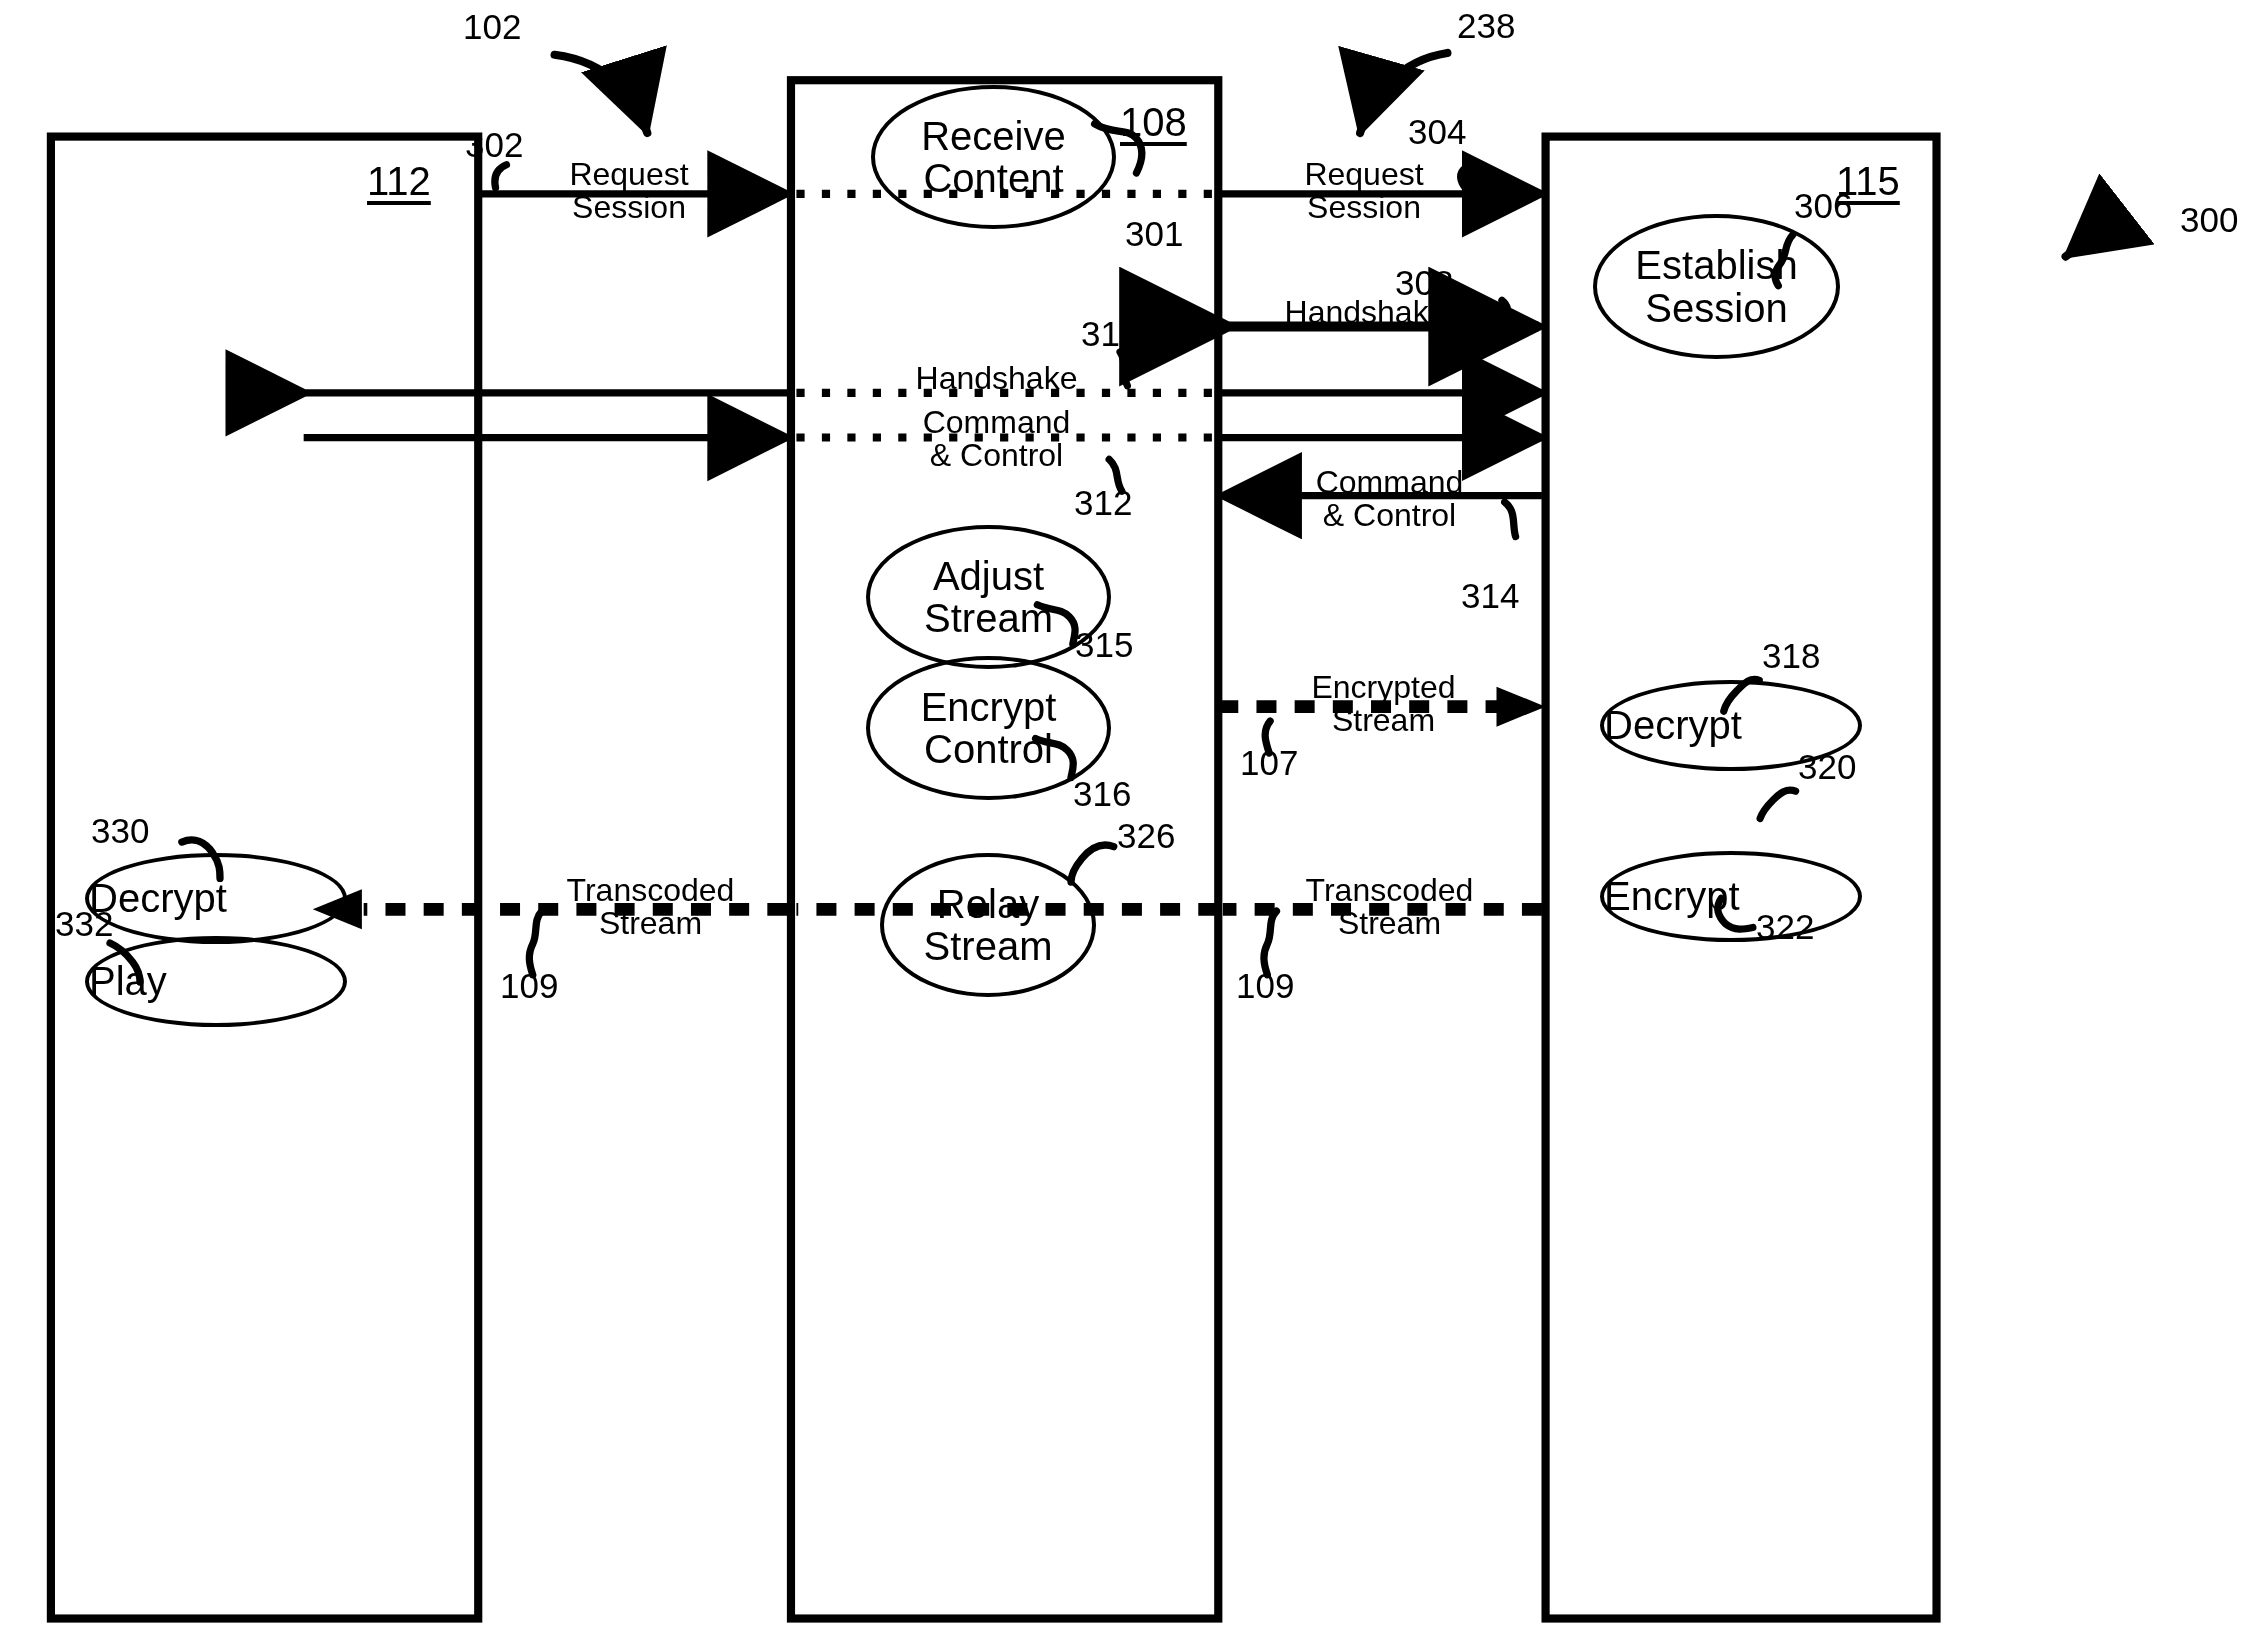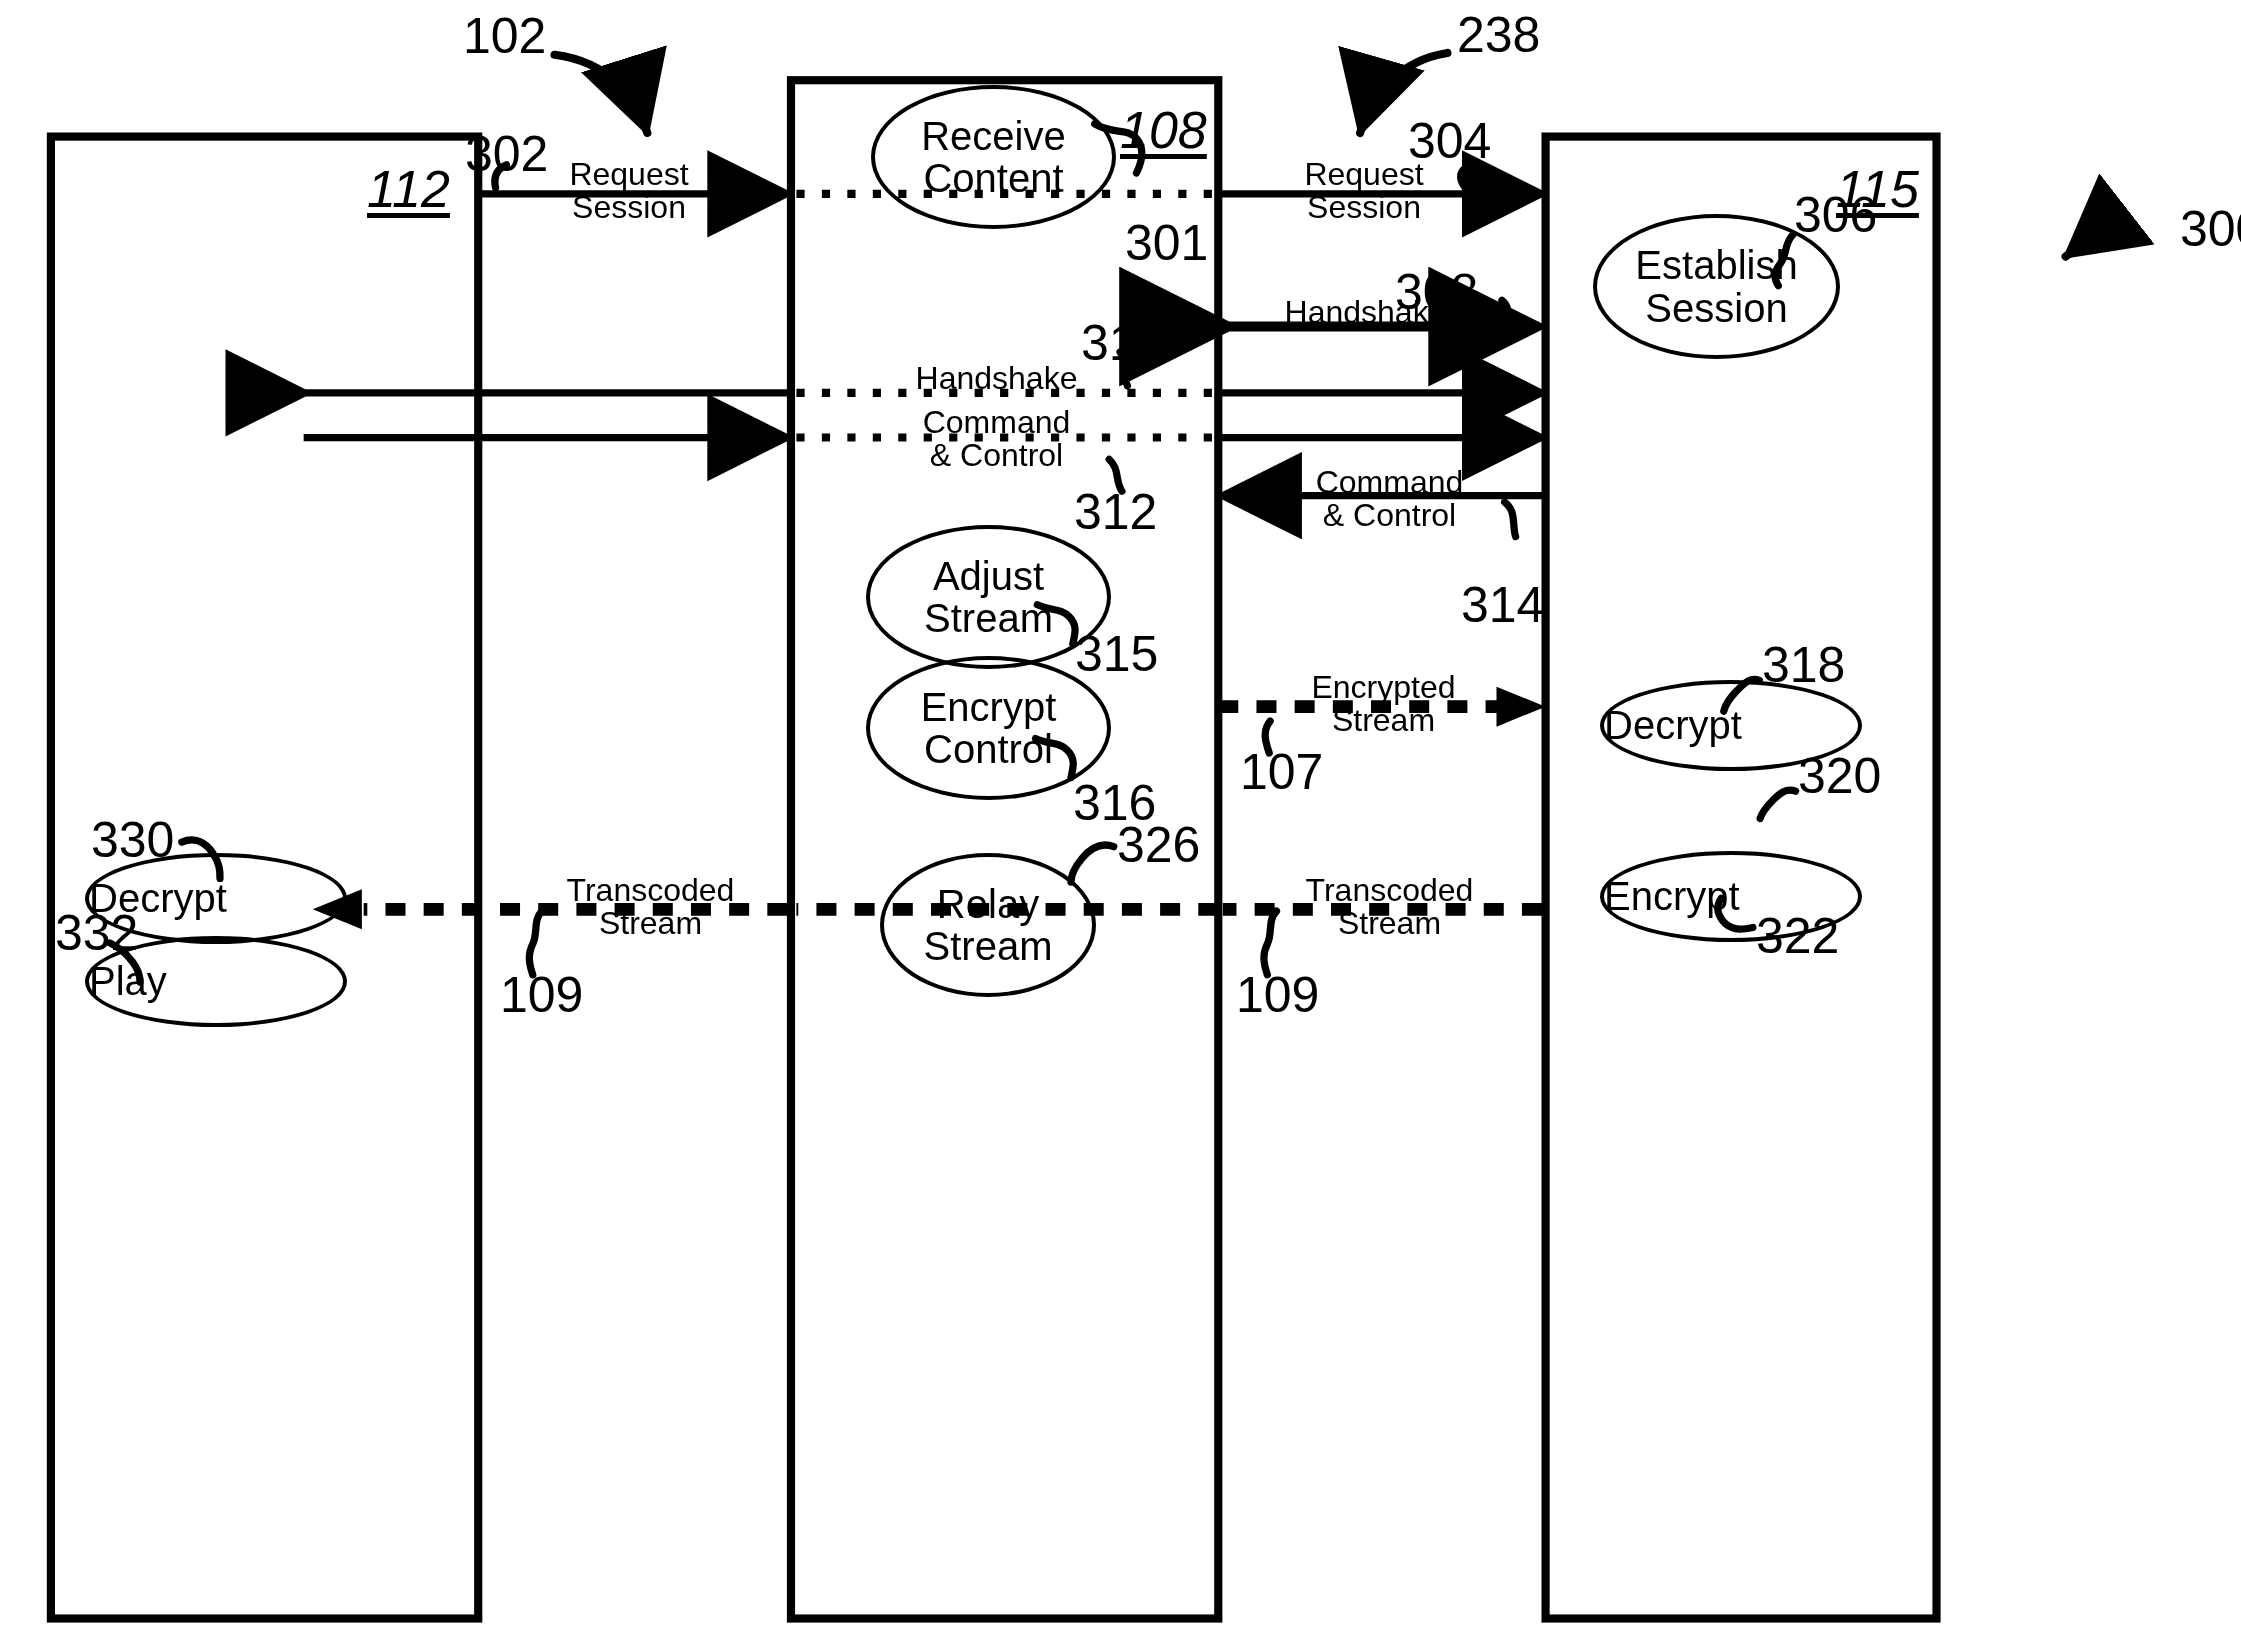--- a/index.html
+++ b/index.html
@@ -1,21 +1,21 @@
 <!DOCTYPE html>
 <html style="font-size:14.5px"><head>
 <meta charset="utf-8">
 <style>
   html,body{margin:0;padding:0;background:#fff;}
   body{font-family:"Liberation Sans","DejaVu Sans",sans-serif;color:#000;}
   #stage{position:relative;width:2242px;height:1646px;background:#fff;overflow:hidden;}
   #stage svg{position:absolute;left:0;top:0;width:2242px;height:1646px;}
   .lbl{position:absolute;white-space:pre;line-height:1.04;font-size:32px;color:#000;}
-  .ref{position:absolute;white-space:pre;font-size:50px;}
-  .refu{position:absolute;white-space:pre;font-size:52px;text-decoration:underline;text-underline-offset:5.5px;font-style:italic;}
+  .ref{position:absolute;white-space:pre;font-size:35px;}
+  .refu{position:absolute;white-space:pre;font-size:40px;text-decoration:underline;text-underline-offset:5.5px;}
   .ell{position:absolute;display:flex;align-items:center;justify-content:flex-start;
        text-align:center;font-size:40px;line-height:1.06;box-sizing:border-box;
        border:4.5px solid #000;border-radius:50%;background:transparent;}
   .ctr{text-align:center;}
 </style>
 </head>
 <body>
 
 <div id="stage">
 

